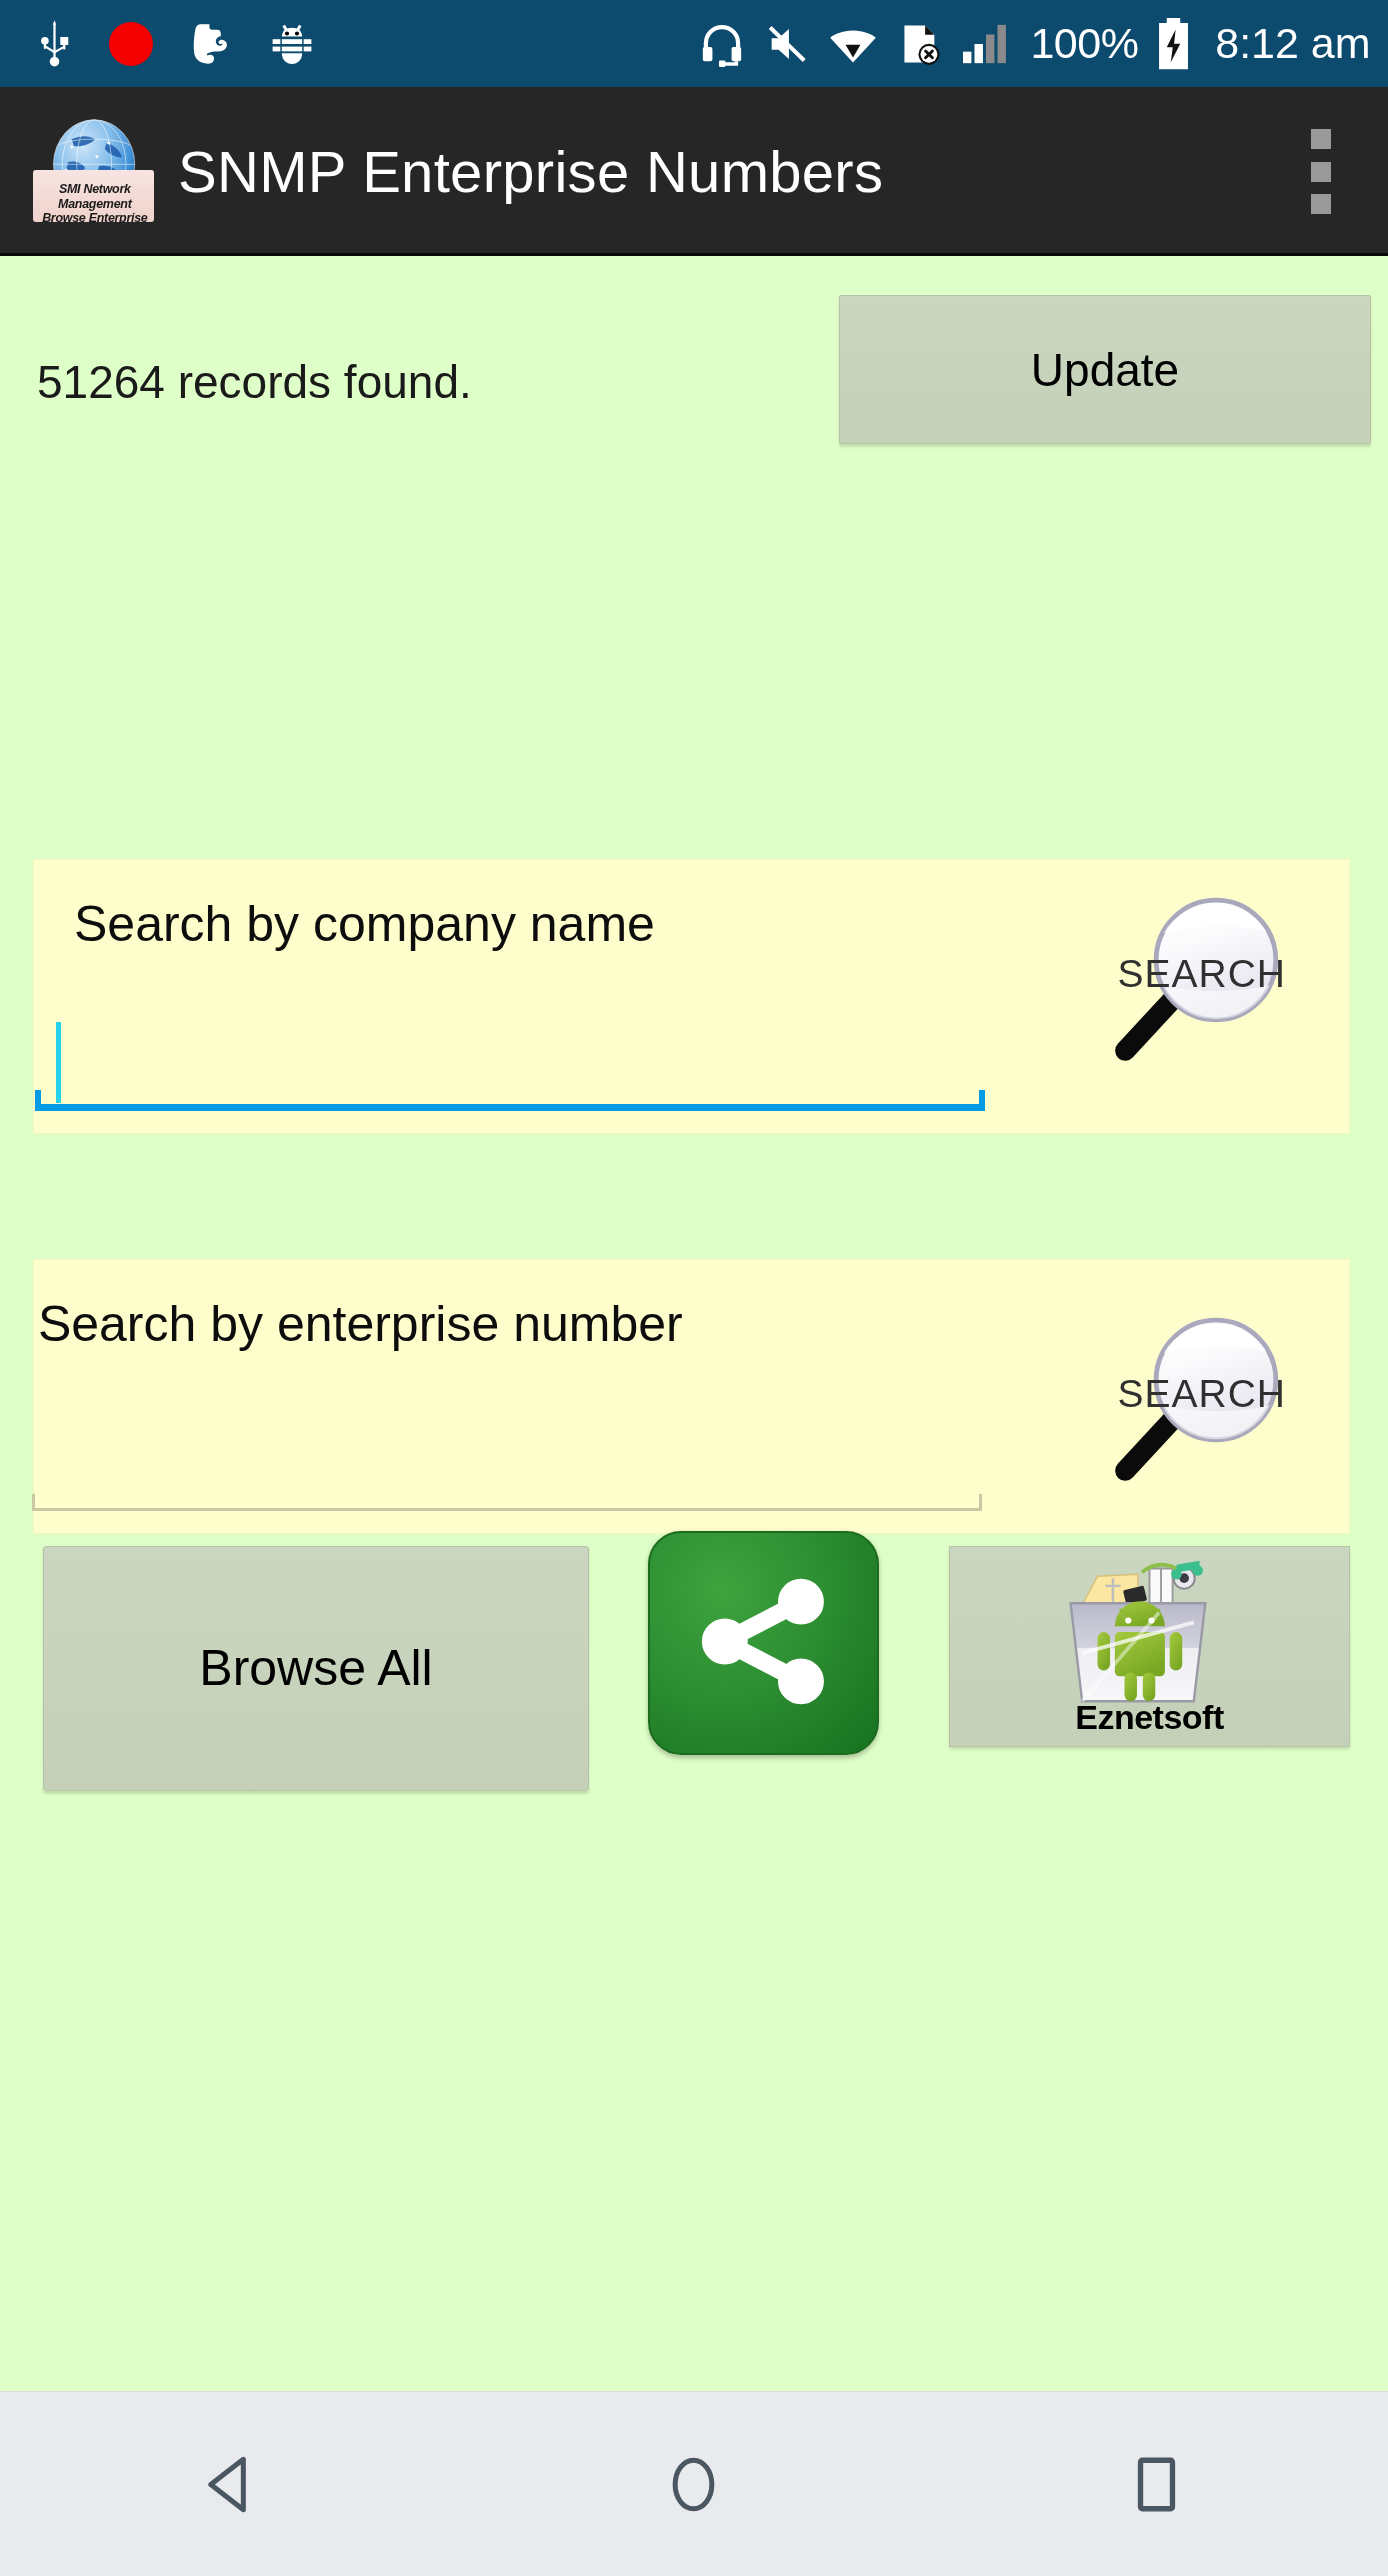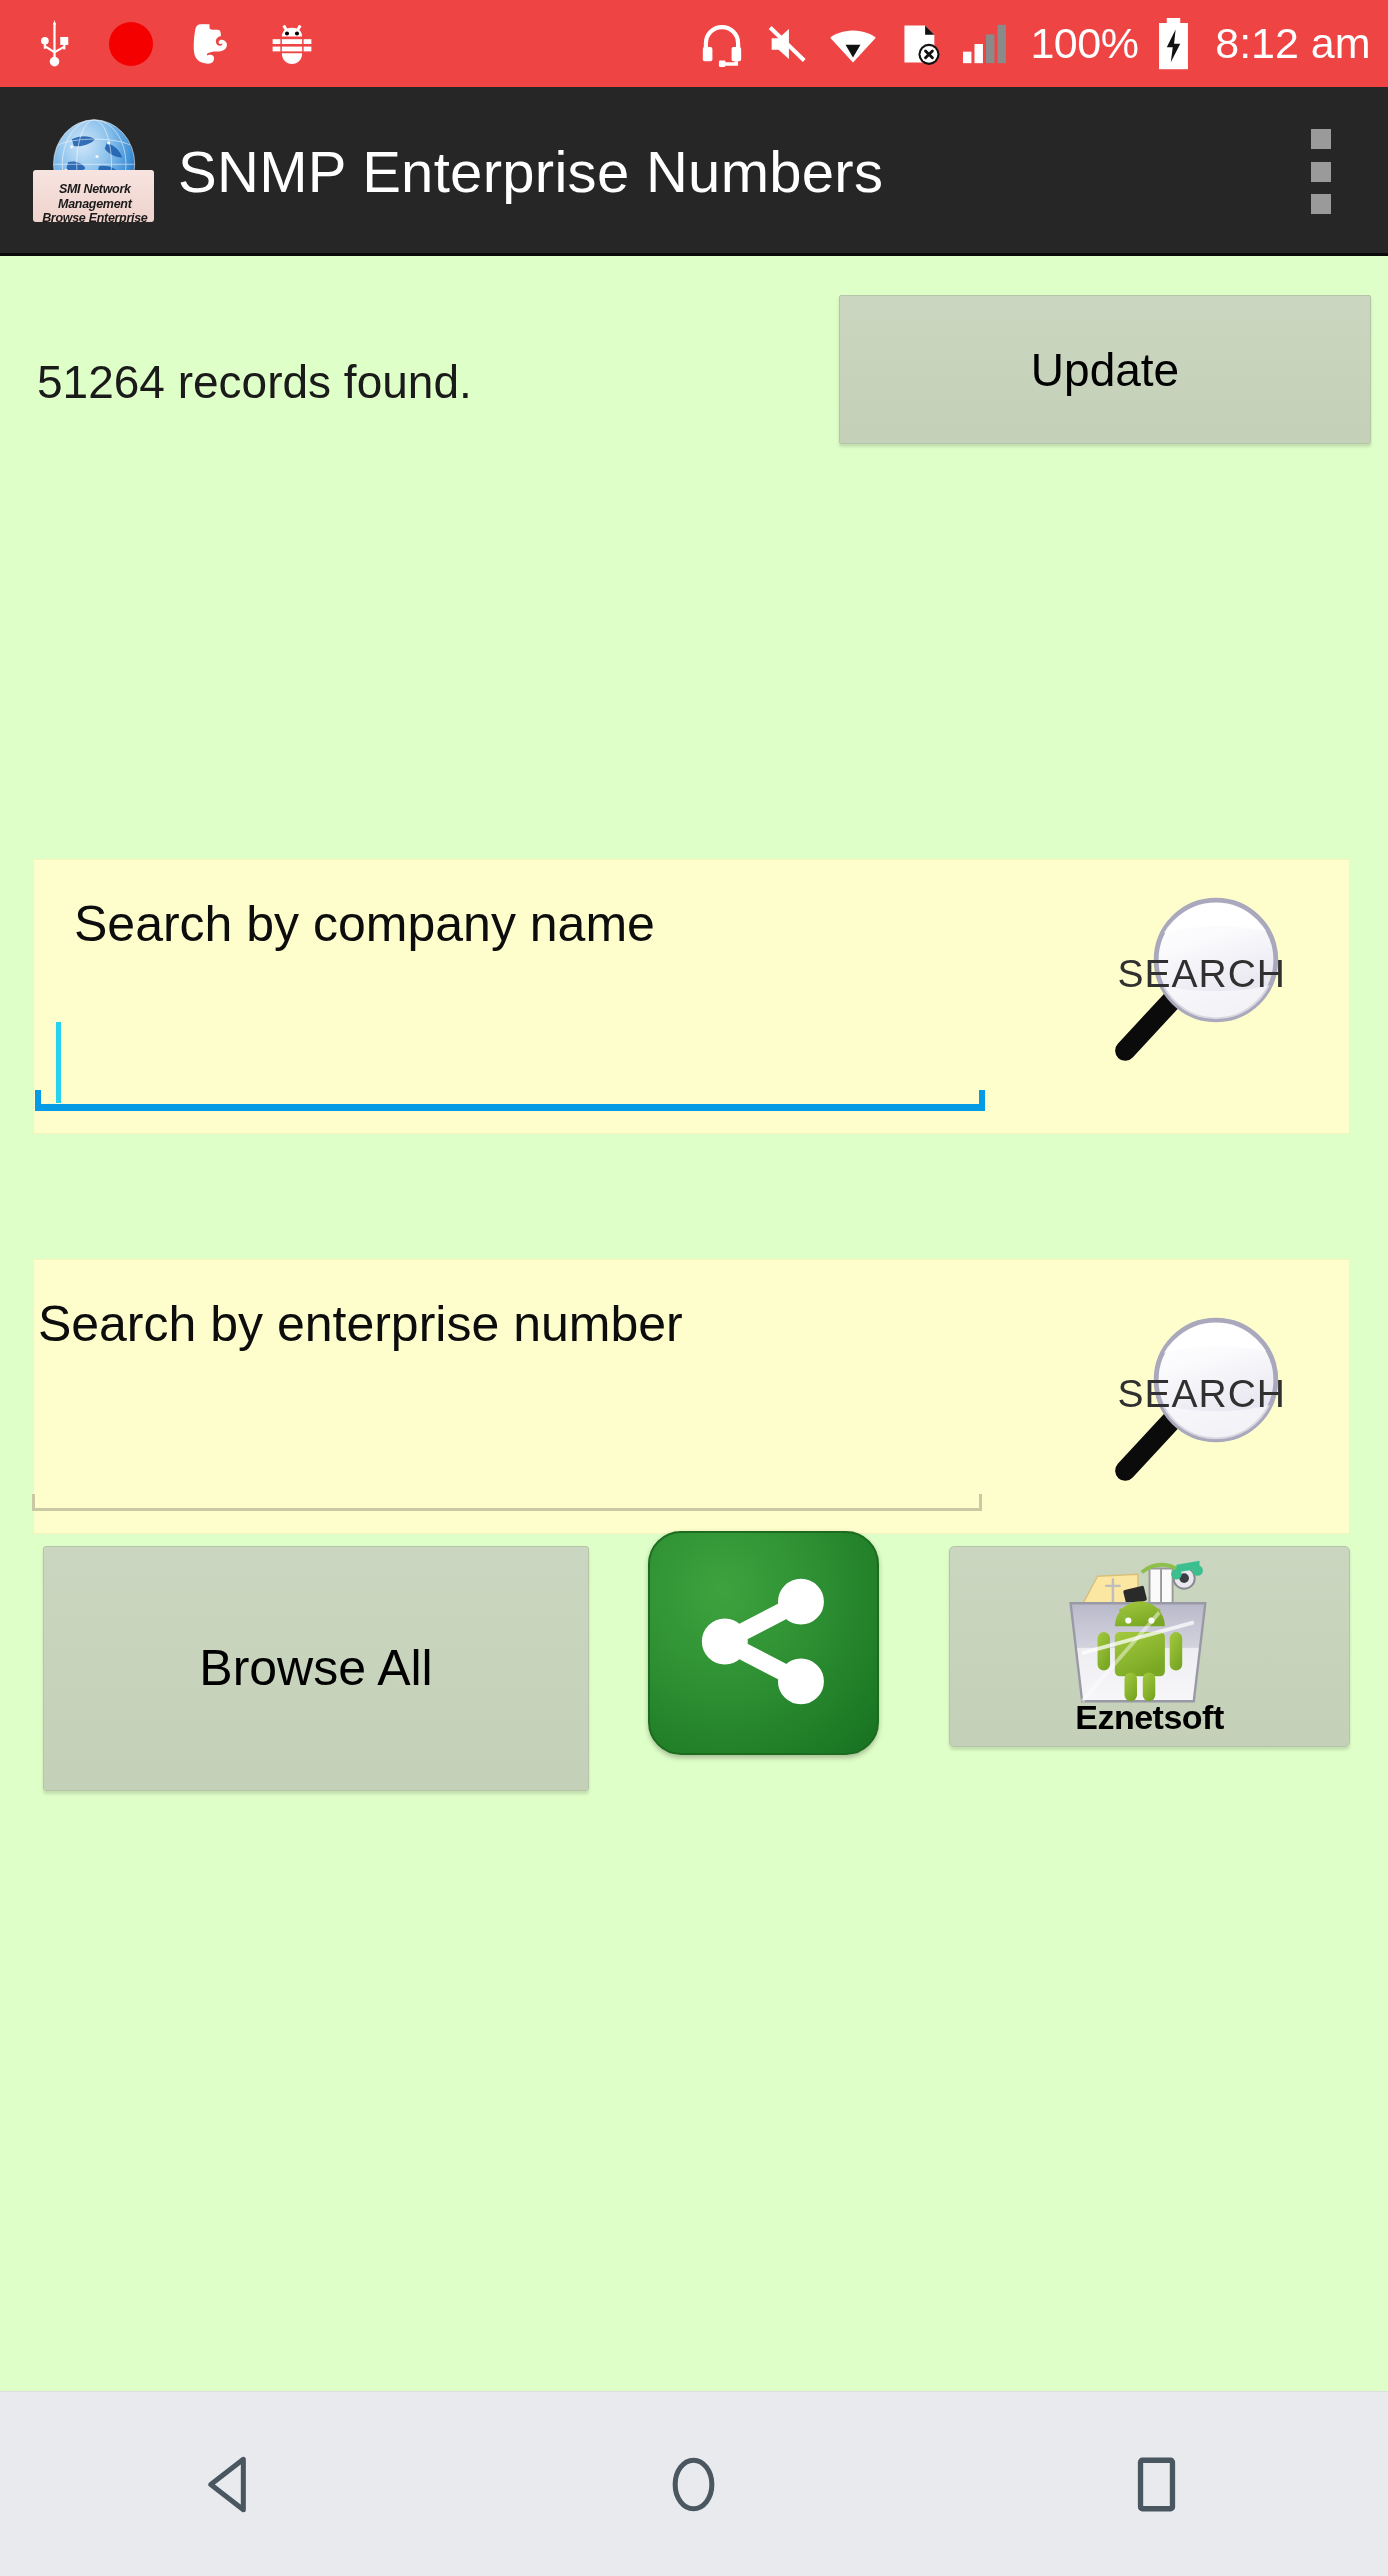--- a/index.html
+++ b/index.html
@@ -13,21 +13,21 @@
   #screen {
     position:relative;
     width:1388px; height:2576px;
     background:#DFFFC8;
     display:flex; flex-direction:column;
   }
 
   
   .statusbar {
     height:87px; flex:0 0 87px;
-    background:#ef4444;
+    background:#0c4a6e;
     display:flex; align-items:center;
     padding:0 17.4px 0 35px;
     color:#fff;
   }
   .status-left { display:flex; align-items:center; gap:35px; }
   .status-right { margin-left:auto; display:flex; align-items:center; gap:19px; }
   .sicon { display:flex; align-items:center; justify-content:center; }
   .rec-dot { width:44px; height:44px; border-radius:50%; background:#F50000; }
   .battery-pct {
     font-size:43px; letter-spacing:-0.5px; color:#fff; line-height:1;
@@ -187,21 +187,21 @@
     background:radial-gradient(ellipse at 32% 26%, #3EA33E 0%, #2E9033 42%, #16711F 100%);
     border:2.9px solid #1c6b1f;
     box-shadow:0 2.9px 4.8px rgba(0,0,0,0.25);
     display:flex; align-items:center; justify-content:center;
     cursor:pointer;
   }
   .store-btn {
     position:absolute; left:949px; top:2.9px;
     width:401px; height:201px;
     background:linear-gradient(180deg,#CBD6C0 0%,#C4D0B8 100%);
-    border:1px solid #b6c3a9; border-radius:5px;
+    border:1px solid #b6c3a9; border-radius:0;
     box-shadow:0 2.9px 2.9px rgba(0,0,0,0.13);
     display:flex; align-items:center; justify-content:center;
     cursor:pointer;
   }
   .store-icon-wrap { position:relative; width:193px; height:178px; }
   .store-label {
     position:absolute; left:0; right:0; bottom:-1.9px;
     text-align:center; font-size:34px; font-weight:bold;
     color:#000; letter-spacing:-0.5px;
     font-family:"Liberation Sans", sans-serif;

